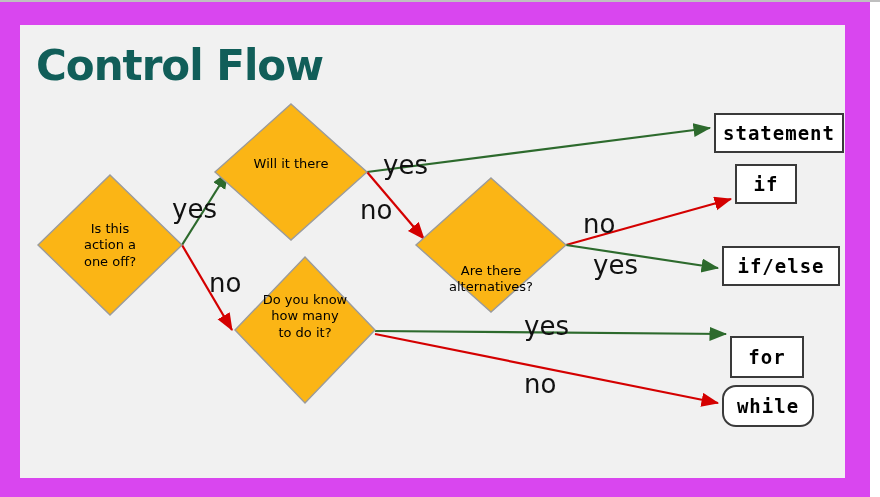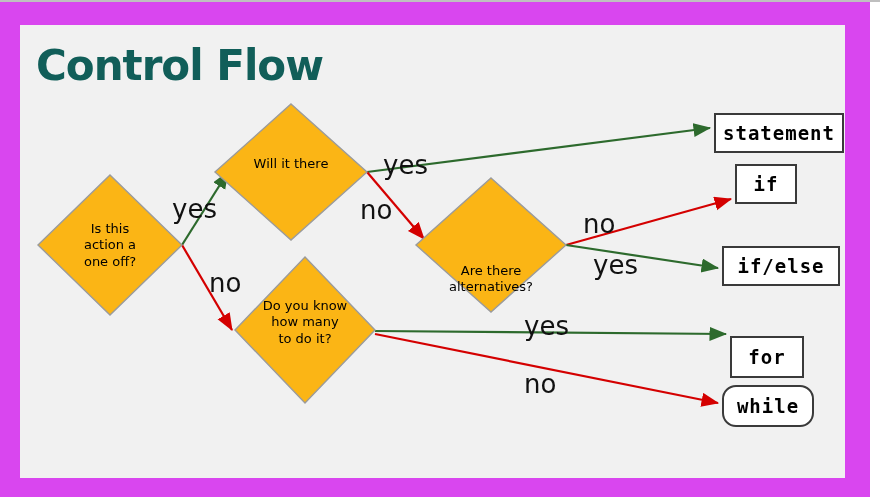--- a/index.html
+++ b/index.html
@@ -127,21 +127,21 @@
         <div>action a</div>
         <div>one off?</div>
       </div>
       <div class="diamond-label" style="left: 215px; width: 152px; top: 156px;">
         <div>Will it there</div>
       </div>
       <div class="diamond-label" style="left: 416px; width: 150px; top: 229px; margin-top: 34px;">
         <div>Are there</div>
         <div>alternatives?</div>
       </div>
-      <div class="diamond-label" style="left: 235px; width: 140px; top: 298px;">
+      <div class="diamond-label" style="left: 235px; width: 140px; top: 292px;">
         <div>Do you know</div>
         <div>how many</div>
         <div>to do it?</div>
       </div>
       <div class="code-box" style="left: 714px; top: 113px; width: 130px; height: 40px; border-color: rgb(58, 58, 58); background: rgb(255, 255, 255); text-align: center;">
         <span>statement</span>
       </div>
       <div class="code-box" style="left: 735px; top: 164px; width: 62px; height: 40px; border-color: rgb(58, 58, 58); background: rgb(255, 255, 255);">
         <span>if</span>
       </div>

